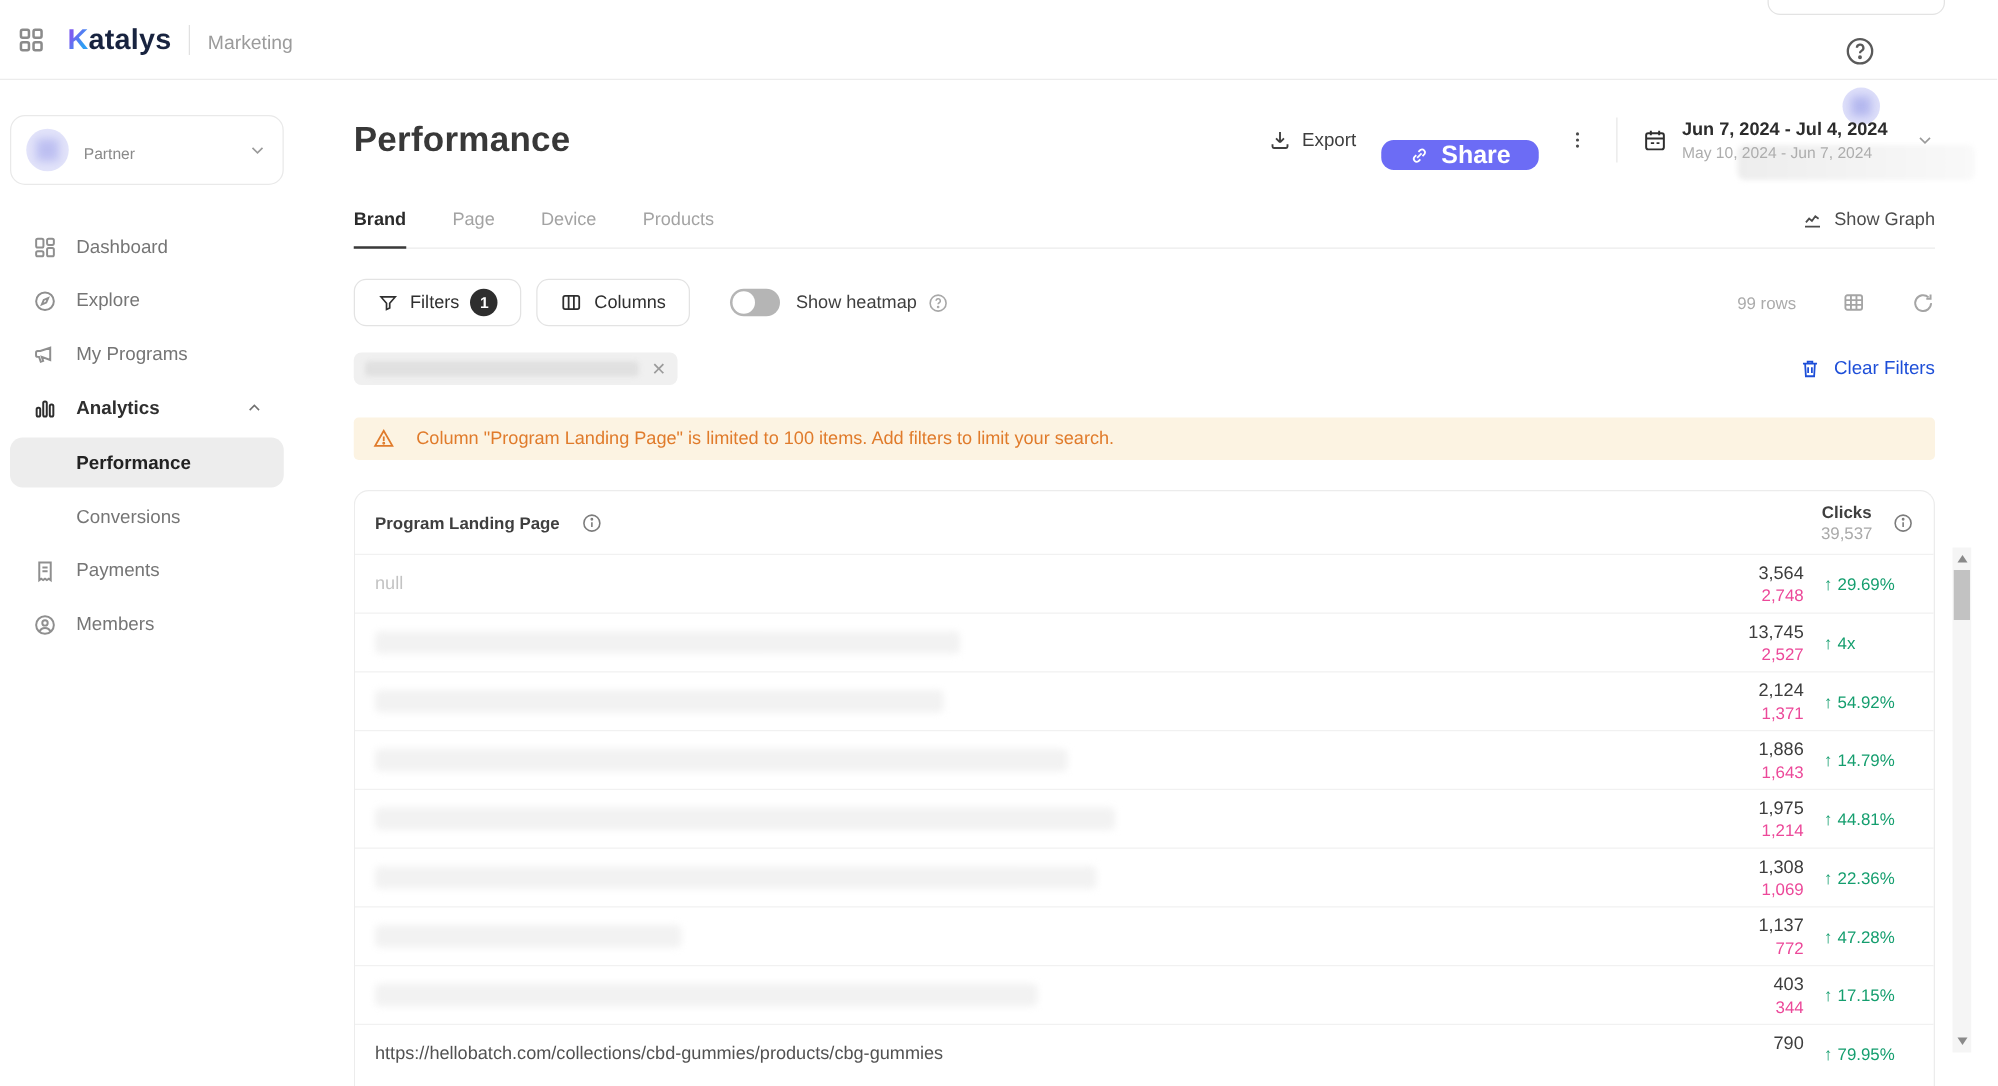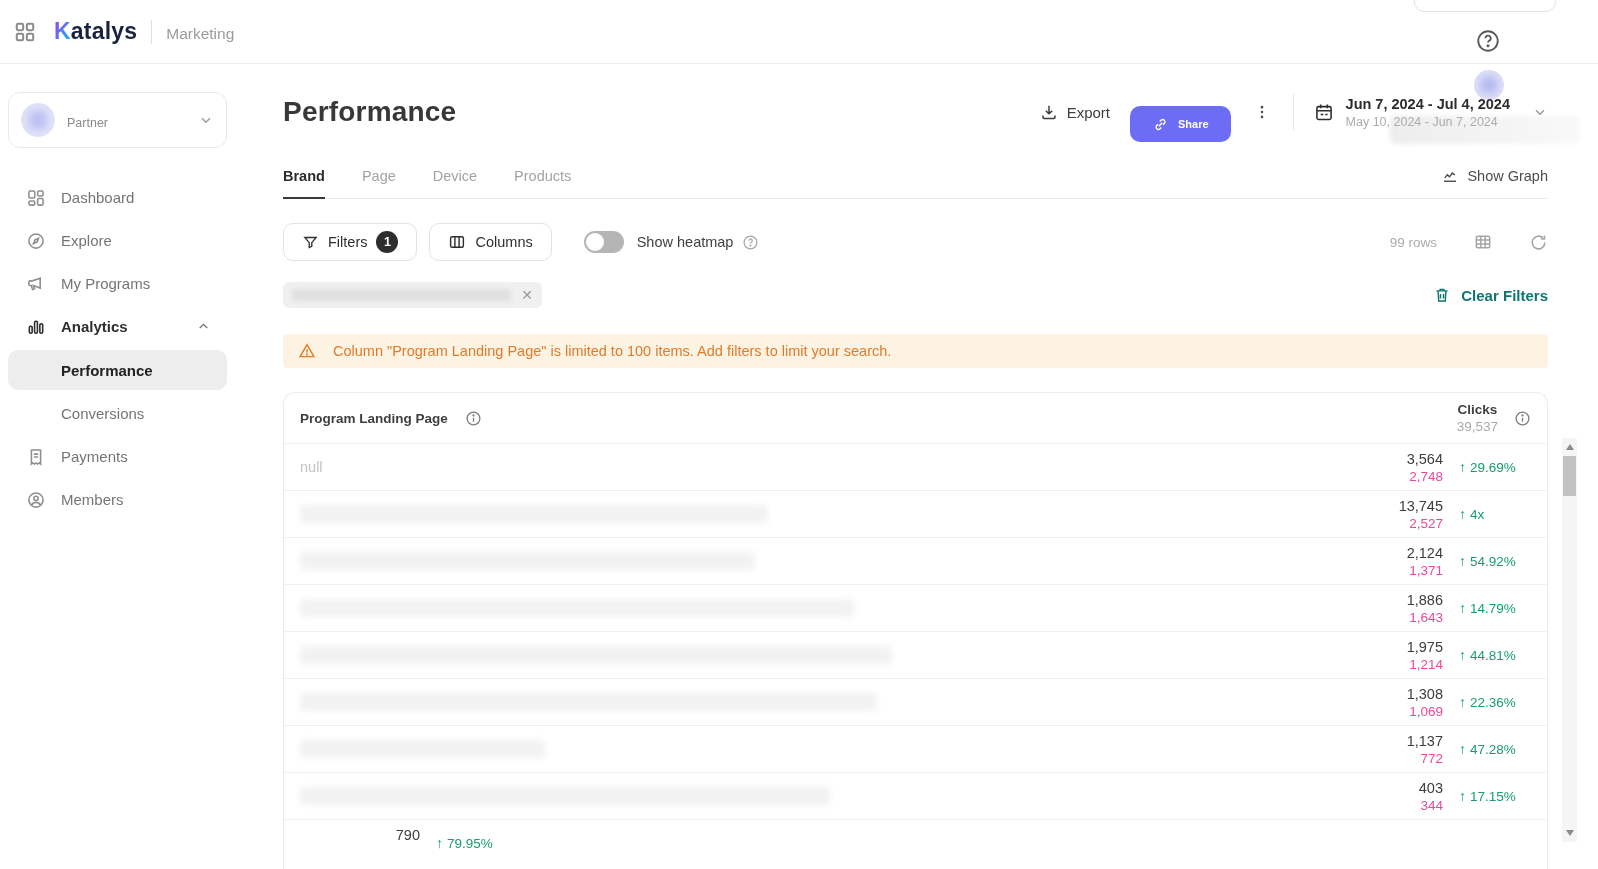--- a/index.html
+++ b/index.html
@@ -54,22 +54,22 @@
   .nav-item .chev { margin-left:auto; margin-right:16px; color:#6f6f6f; }
   .nav-sub { padding-left:53px; }
   .nav-sub.active { background:#ededed; color:#222; font-weight:700; height:40px; margin:2px 0; }
 
   
   .page-head { margin-top:26px; height:44px; display:flex; align-items:center; }
   .page-title { font-size:28px; font-weight:700; color:#383838; letter-spacing:.2px; }
   .head-controls { margin-left:auto; display:flex; align-items:center; gap:20px; }
   .export-btn { display:flex; align-items:center; gap:9px; font-size:15px; font-weight:500;
     color:#3e3e3e; cursor:pointer; }
-  .share-btn { display:flex; align-items:center; gap:9px; height:36px; padding:0 22px;
-    background:#6c6cf5; border:none; border-radius:10px; color:#fff; font-size:11px;
+  .share-btn { display:flex; align-items:center; gap:9px; height:24px; padding:0 22px;
+    background:#6c6cf5; border:none; border-radius:10px; color:#fff; font-size:20px;
     font-weight:600; cursor:pointer;margin-top:24px; }
   .kebab { color:#4a4a4a; cursor:pointer; padding:0 2px; }
   .vdiv { width:1px; height:36px; background:#e8e8e8; }
   .datepicker { display:flex; align-items:center; gap:12px; cursor:pointer; }
   .date-icon { color:#2e2e2e; }
   .date-main { font-size:14.5px; font-weight:700; color:#2c2c2c; }
   .date-sub { font-size:12.5px; color:#adadad; margin-top:3px; }
   .date-chevron { color:#9a9a9a; margin-left:10px; }
 
   
@@ -95,22 +95,22 @@
   .toolbar-right { margin-left:auto; display:flex; align-items:center; gap:36px; }
   .rows-count { font-size:13.5px; color:#ababab; }
   .tool-icon { color:#a5a5a5; cursor:pointer; }
 
   
   .chip-row { margin-top:21px; display:flex; align-items:center; }
   .filter-chip { width:259px; height:26px; background:#f0f0f0; border-radius:6px; display:flex;
     align-items:center; padding:0 9px; gap:10px; }
   .chip-blur { flex:1; height:12px; border-radius:3px; background:#e0e0e0; filter:blur(2px); }
   .chip-x { color:#9b9b9b; font-size:14px; line-height:1; cursor:pointer; }
-  .clear-filters { margin-left:auto; display:flex; align-items:flex-end; gap:10px; font-size:15px;
-    font-weight:700; color:#0f766e; cursor:pointer; }
+  .clear-filters { margin-left:auto; display:flex; align-items:flex-start; gap:10px; font-size:15px;
+    font-weight:400; color:#1d4ed8; cursor:pointer; }
 
   
   .banner { margin-top:26px; height:34px; background:#fcf3e2; border-radius:4px; display:flex;
     align-items:center; padding:0 15px; gap:17px; color:#e07b2b; font-size:14.5px; }
 
   
   .table-card { margin-top:24px; height:486px; border:1px solid #ececec; border-bottom:none;
     border-radius:12px 12px 0 0; overflow:hidden; background:#fff; }
   .t-head { height:50px; display:flex; align-items:center; padding:0 16px; }
   .t-head-left { flex:1; display:flex; align-items:center; gap:17px; }
@@ -537,20 +537,23 @@
       <div class="clicks-val">403</div>
       <div class="clicks-prev">344</div>
     </div>
     <div class="cell-change">
       <span class="up-arrow">↑</span>
       <span class="change-val">17.15%</span>
     </div>
   </div>
 
   <div class="t-row">
+    <div class="cell-page">
+              <span class="page-url">https://hellobatch.com/collections/cbd-gummies/products/cbg-gummies</span>
+            </div>
     <div class="cell-clicks">
       <div class="clicks-val">790</div>
       <div class="clicks-prev"></div>
     </div>
     <div class="cell-change">
       <span class="up-arrow">↑</span>
       <span class="change-val">79.95%</span>
     </div>
   </div>
 </div>

